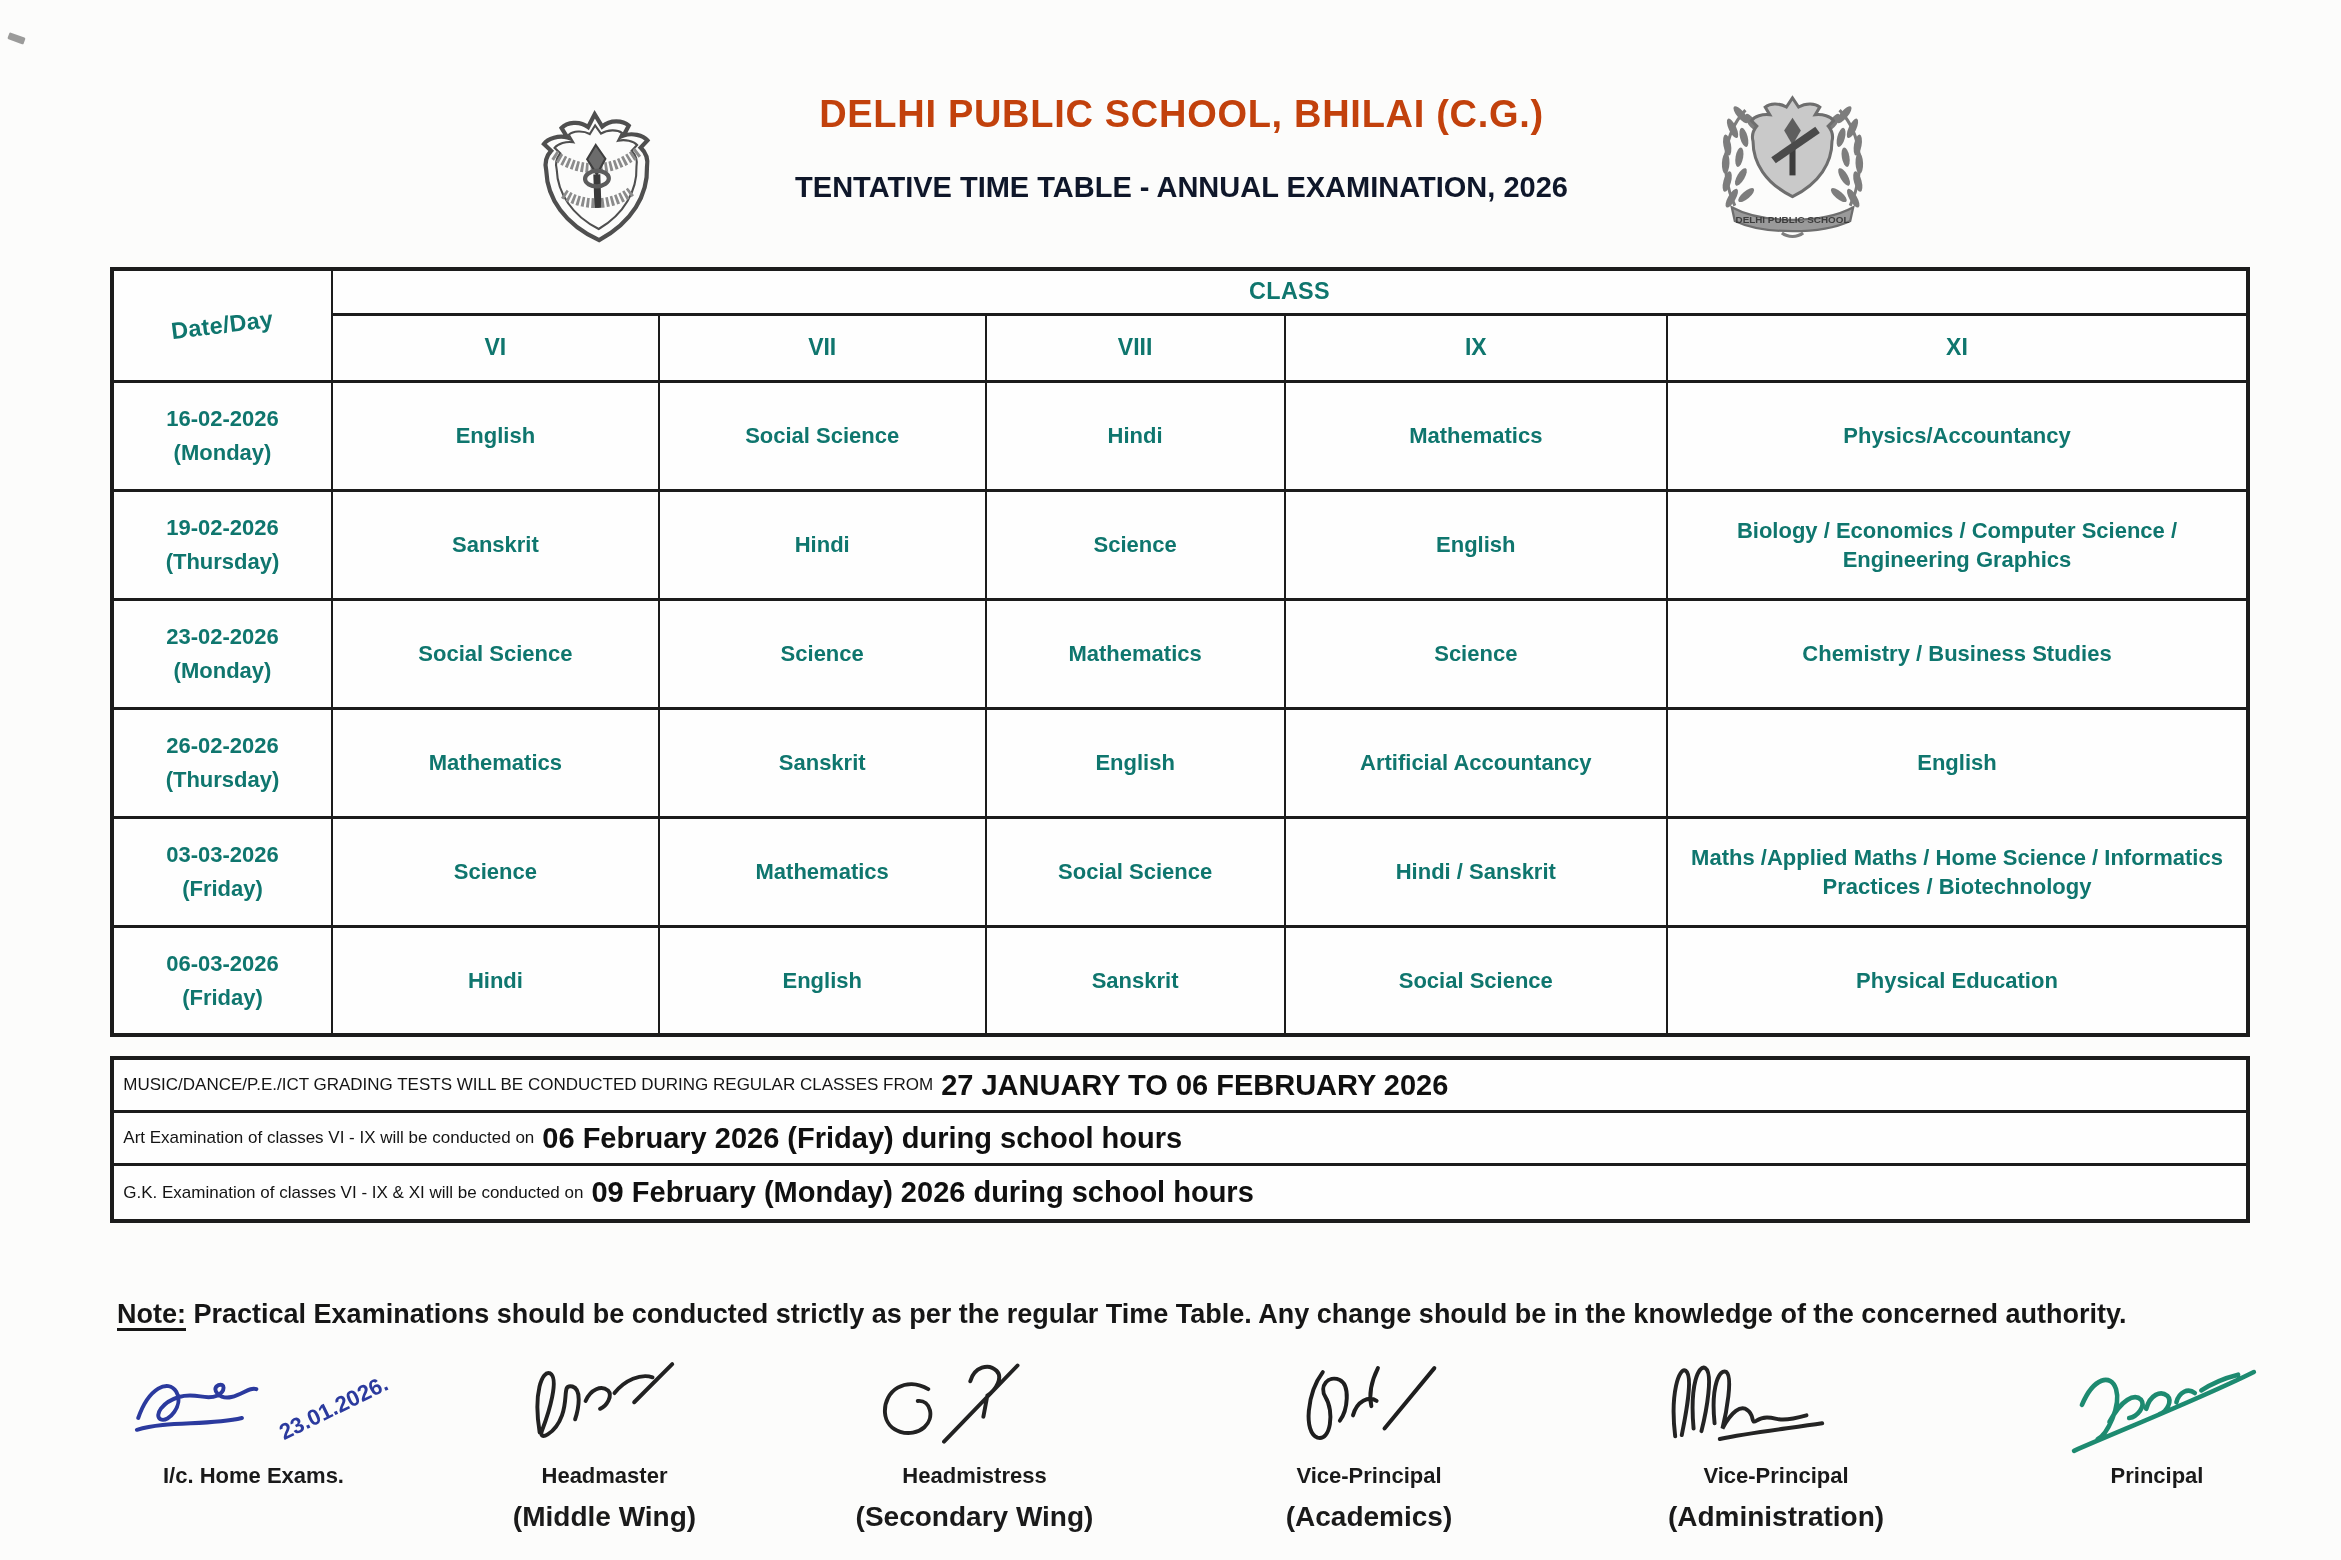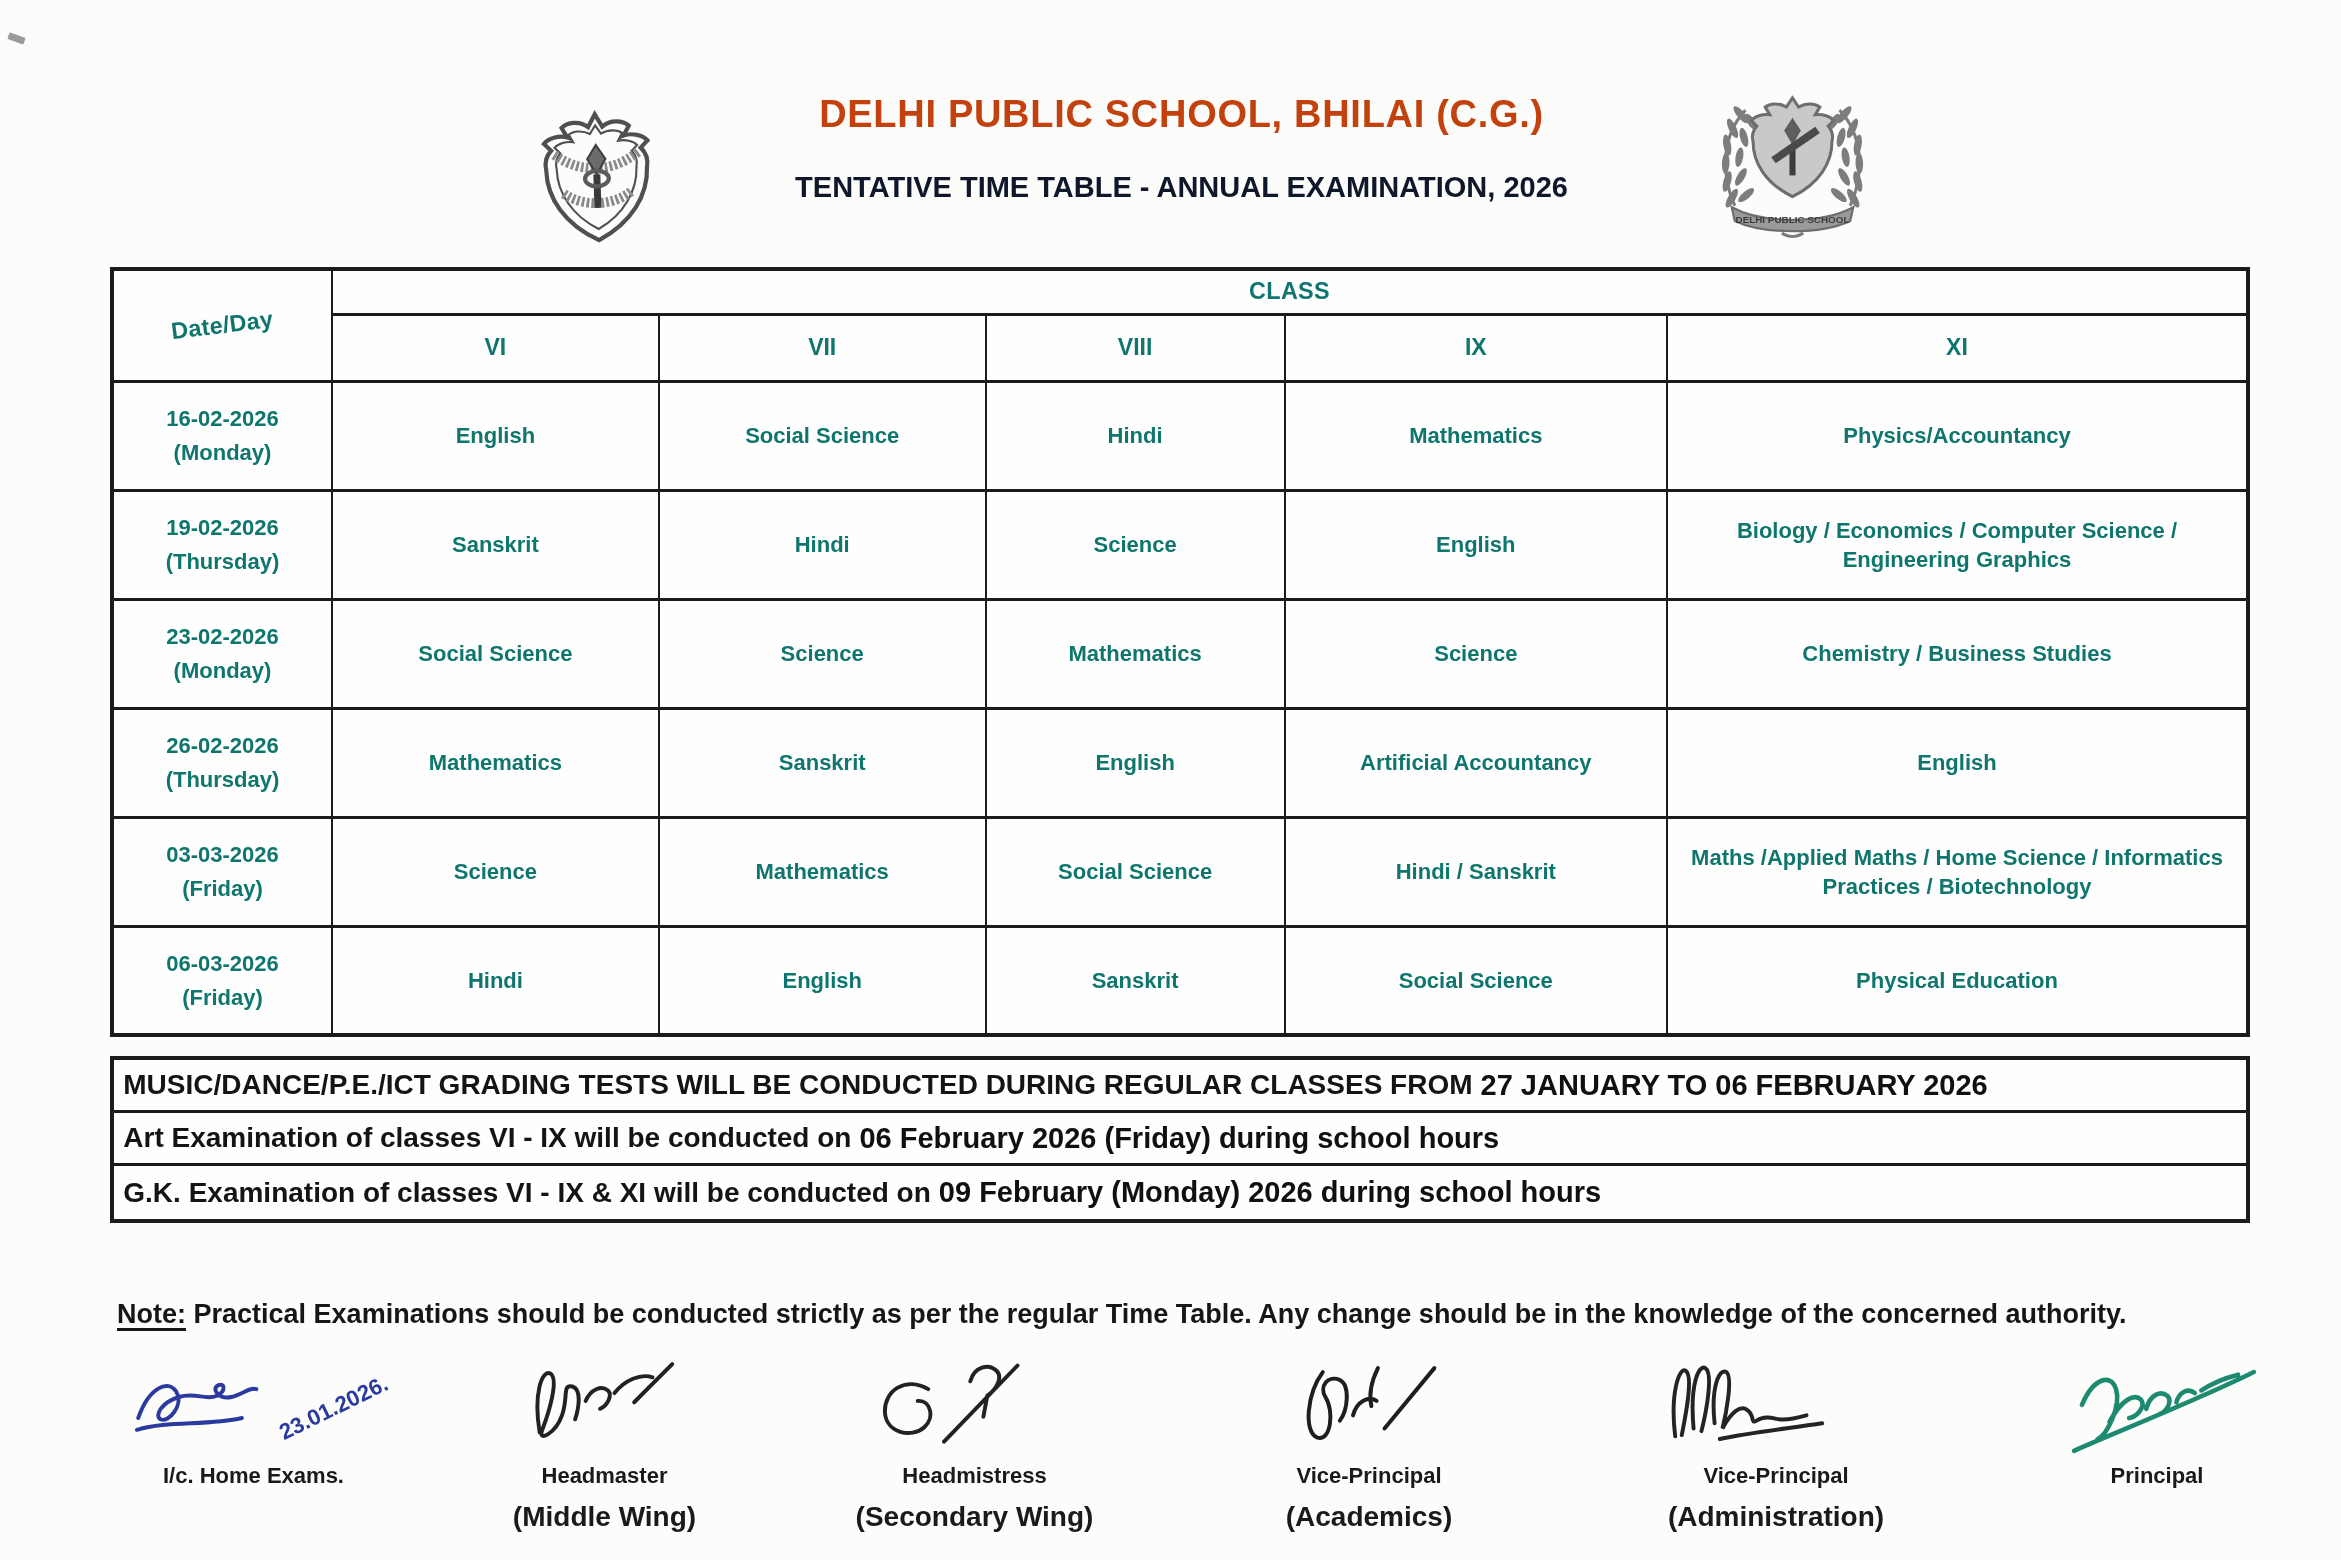--- a/index.html
+++ b/index.html
@@ -50,21 +50,21 @@
   .notices {
     position:absolute; left:110px; top:1056px; width:2140px;
     border:4px solid #1c1c1c; background:#fefefe;
   }
   .notice-row {
     height:53px; display:flex; align-items:center;
     padding-left:9.3px; border-bottom:3.3px solid #1c1c1c;
     white-space:nowrap; overflow:hidden;
   }
   .notice-row:last-child { border-bottom:none; }
-  .notice-lead { font-weight:bold; font-size:28px; color:#141414; }
+  .notice-lead { font-weight:normal; font-size:17px; color:#141414; }
   .notice-emph { font-weight:bold; font-size:29px; margin-left:8px; color:#101010; }
 
   
   .note-para {
     position:absolute; left:117px; top:1295px; width:2123px;
     font-size:27px; font-weight:bold; line-height:39px; color:#161616;
   }
   .note-label { text-decoration:underline; text-underline-offset:4.7px; text-decoration-thickness:2.7px; }
 
   

